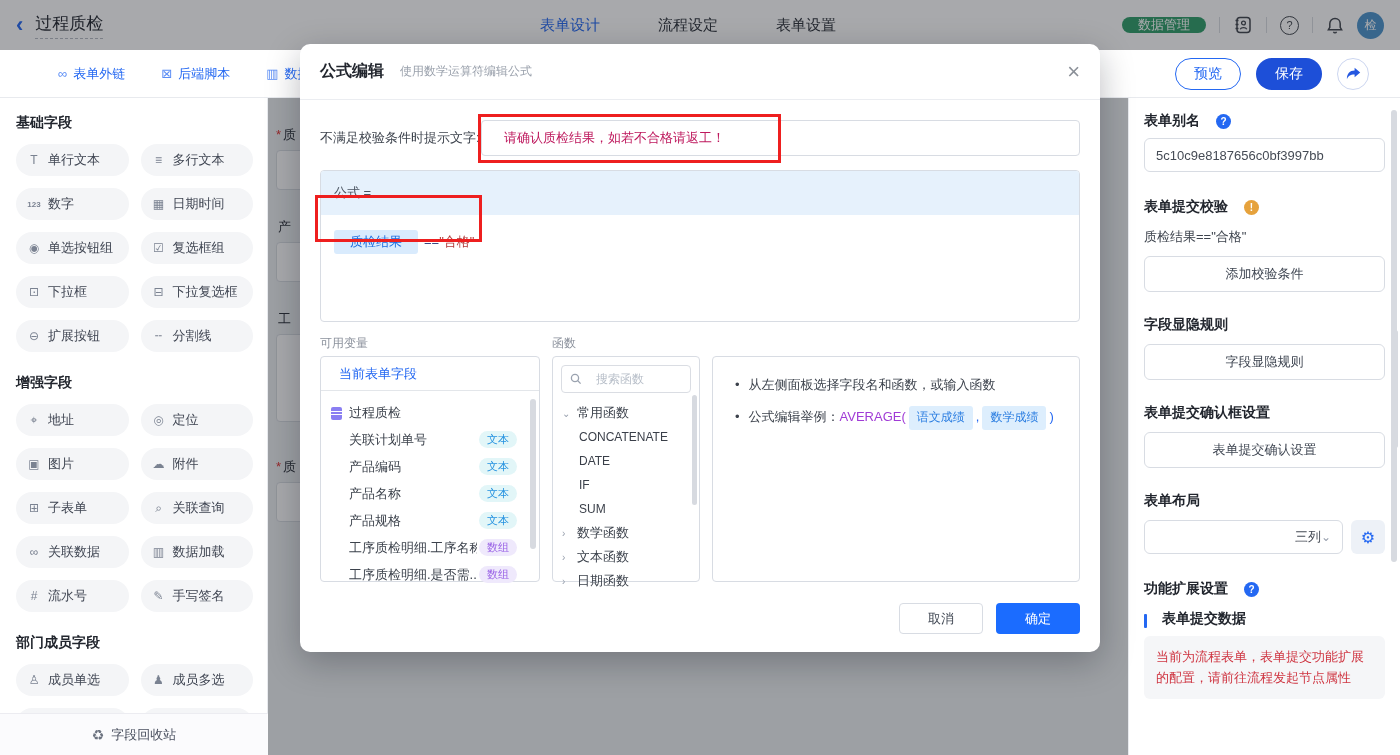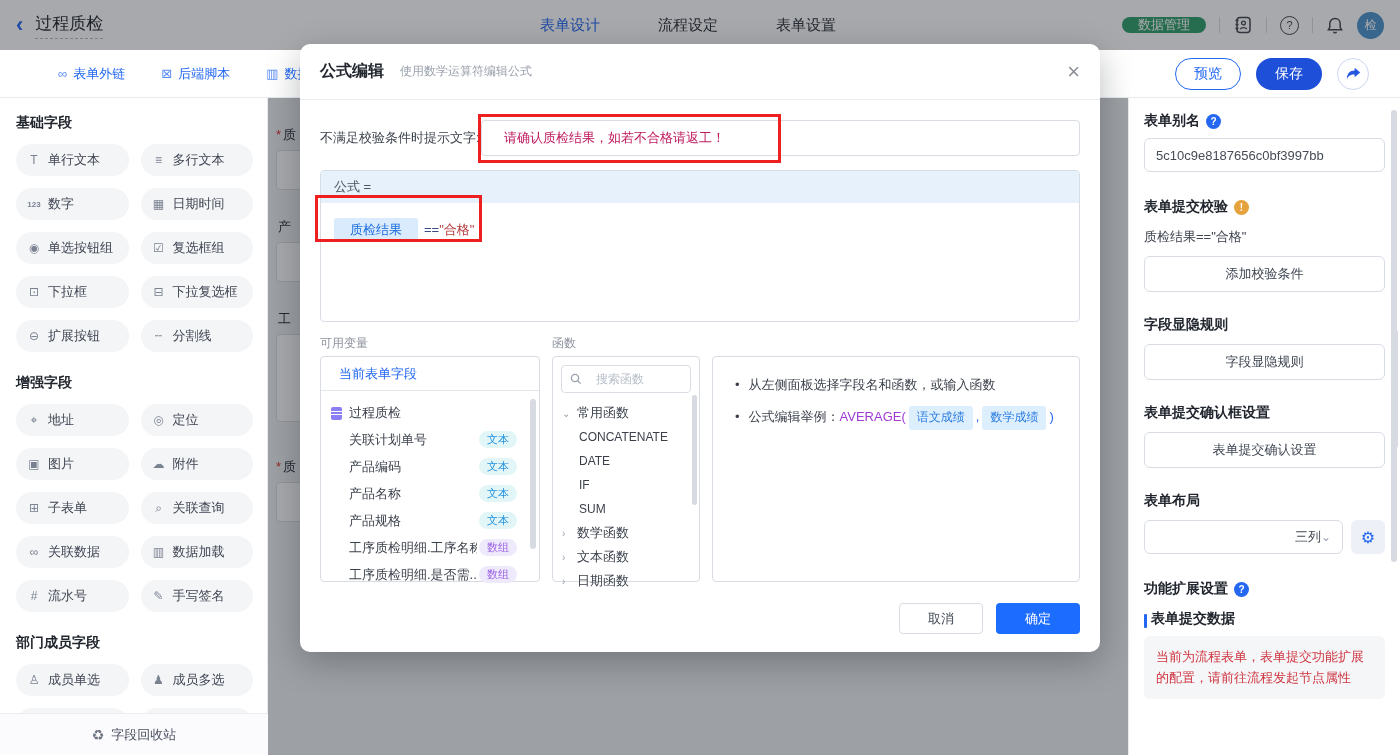--- a/index.html
+++ b/index.html
@@ -66,37 +66,37 @@
   .dim-canvas { top:98px; left:268px; width:860px; bottom:0; }
   
   .rightbar { position:absolute; top:98px; right:0; width:272px; bottom:0; background:#fff;
     border-left:1px solid #e8eaee; z-index:3; overflow:hidden; padding:0 15px; }
   .rb-tabs { display:flex; height:46px; margin:0 -15px; border-bottom:1px solid #e8eaee; }
   .rb-tab { flex:1; display:flex; align-items:center; justify-content:center; font-size:14px;
     color:#40454d; cursor:pointer; position:relative; }
   .rb-tab.active { color:#2468f2; }
   .rb-tab.active::after { content:""; position:absolute; bottom:0; left:50%; transform:translateX(-50%);
     width:76px; height:3px; background:#1d5bdf; border-radius:2px; }
-  .rb-h { font-size:14px; font-weight:bold; color:#22262e; display:flex; align-items:center; gap:6px; }
+  .rb-h { font-size:14px; font-weight:bold; color:#22262e; display:flex; align-items:center; gap:16px; }
   .help-dot { width:15px; height:15px; border-radius:50%; background:#2468f2; color:#fff; font-size:10px;
     font-weight:bold; display:inline-flex; align-items:center; justify-content:center; }
   .warn-dot { width:15px; height:15px; border-radius:50%; background:#e6a23c; color:#fff; font-size:10px;
     font-weight:bold; display:inline-flex; align-items:center; justify-content:center; }
   .rb-input { margin-top:8px; height:34px; border:1px solid #d8dce3; border-radius:6px; padding:0 11px;
     font-size:13px; color:#454b55; display:flex; align-items:center; background:#fff; }
   .rb-btn { margin-top:10px; height:36px; border:1px solid #d8dce3; border-radius:6px; background:#fff;
     color:#3f4652; font-size:13px; display:flex; align-items:center; justify-content:center; cursor:pointer; }
   .rb-text { font-size:13px; color:#3d434d; }
   .rb-row { display:flex; gap:8px; margin-top:10px; }
   .rb-select { flex:1; height:34px; border:1px solid #d8dce3; border-radius:6px; padding:0 11px;
     display:flex; align-items:center; justify-content:flex-end; font-size:13px; color:#454b55; cursor:pointer; }
   .rb-select .caret { color:#98a0ae; font-size:12px; }
   .rb-gear { width:34px; height:34px; border-radius:6px; background:#edf1f7; color:#2468f2; font-size:16px;
     display:flex; align-items:center; justify-content:center; cursor:pointer; }
-  .rb-bar-h { display:flex; align-items:flex-end; gap:4px; font-size:14px; font-weight:bold; color:#22262e; }
+  .rb-bar-h { display:flex; align-items:flex-end; gap:15px; font-size:14px; font-weight:bold; color:#22262e; }
   .rb-bar { width:3px; height:14px; background:#2468f2; border-radius:1px; flex:none; }
   .rb-warnbox { margin-top:8px; background:#f5f6f8; border-radius:6px; padding:10px 12px;
     color:#cf3642; font-size:13px; line-height:1.65; }
   .rb-scrollbar { position:absolute; top:232px; right:2px; width:5px; height:118px;
     background:#d7dae0; border-radius:3px; }
   
   .modal { position:absolute; left:300px; top:44px; width:800px; height:608px; background:#fff;
     border-radius:10px; box-shadow:0 10px 34px rgba(10,14,25,0.28); z-index:10; }
   .m-head { height:56px; display:flex; align-items:center; padding:0 20px; border-bottom:1px solid #ebedf1; }
   .m-title { font-size:16px; font-weight:bold; color:#22262e; }
@@ -104,21 +104,21 @@
   .m-close { margin-left:auto; font-size:22px; color:#8b9098; cursor:pointer; line-height:1; }
   .m-tip { position:absolute; left:20px; top:76px; width:760px; display:flex; align-items:center; }
   .m-tip-label { width:161px; font-size:13px; color:#3d434d; flex:none; }
   .m-tip-input { flex:1; height:36px; border:1px solid #d8dce3; border-radius:4px; display:flex;
     align-items:center; padding:0 22px; font-size:13px; color:#be185d; }
   .anno { position:absolute; border:3px solid #ee1f1f; z-index:12; pointer-events:none; }
   .anno1 { left:178px; top:70px; width:303px; height:49px; }
   .anno2 { left:15px; top:151px; width:167px; height:47px; }
   .m-formula { position:absolute; left:20px; top:126px; width:760px; height:152px;
     border:1px solid #d8dce3; border-radius:4px; overflow:hidden; }
-  .f-head { height:32px; background:#e6f1fc; padding:0 13px; font-size:13px; color:#49525f;
+  .f-head { height:44px; background:#e6f1fc; padding:0 13px; font-size:13px; color:#49525f;
     display:flex; align-items:center; }
   .f-body { padding:15px 13px; font-size:13px; }
   .chip { display:inline-block; background:#d9ebfd; color:#1c6cdf; border-radius:3px;
     padding:3px 16px; font-size:13px; }
   .f-op { color:#3a4b84; margin-left:6px; }
   .f-str { color:#b43a3a; }
   .m-varlabel { position:absolute; top:291px; font-size:12px; color:#8b919c; }
   .panel { position:absolute; top:312px; border:1px solid #d8dce3; border-radius:4px; background:#fff; }
   .panel1 { left:20px; width:220px; height:226px; }
   .panel2 { left:252px; width:148px; height:226px; }

